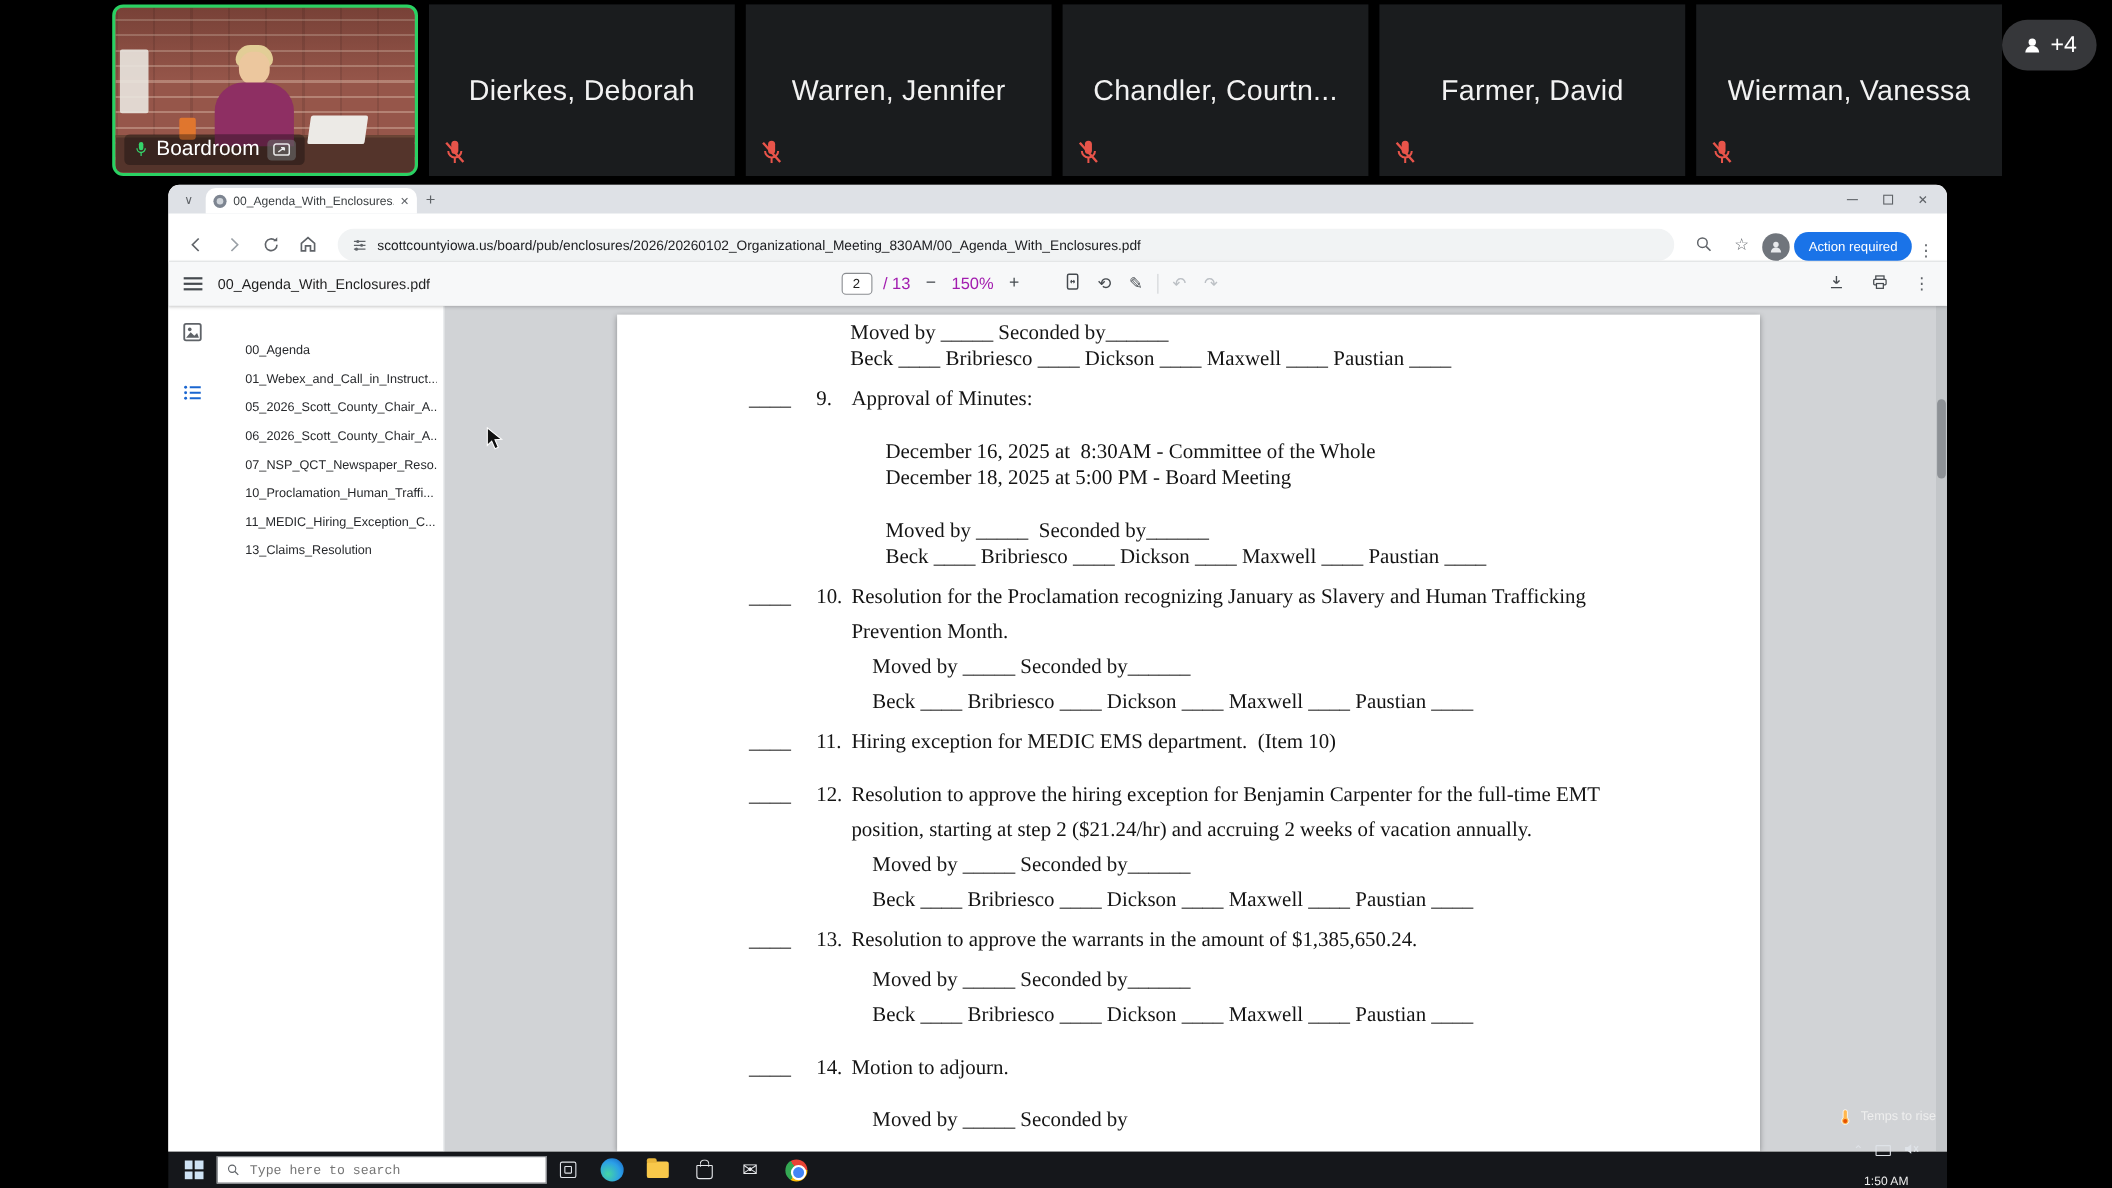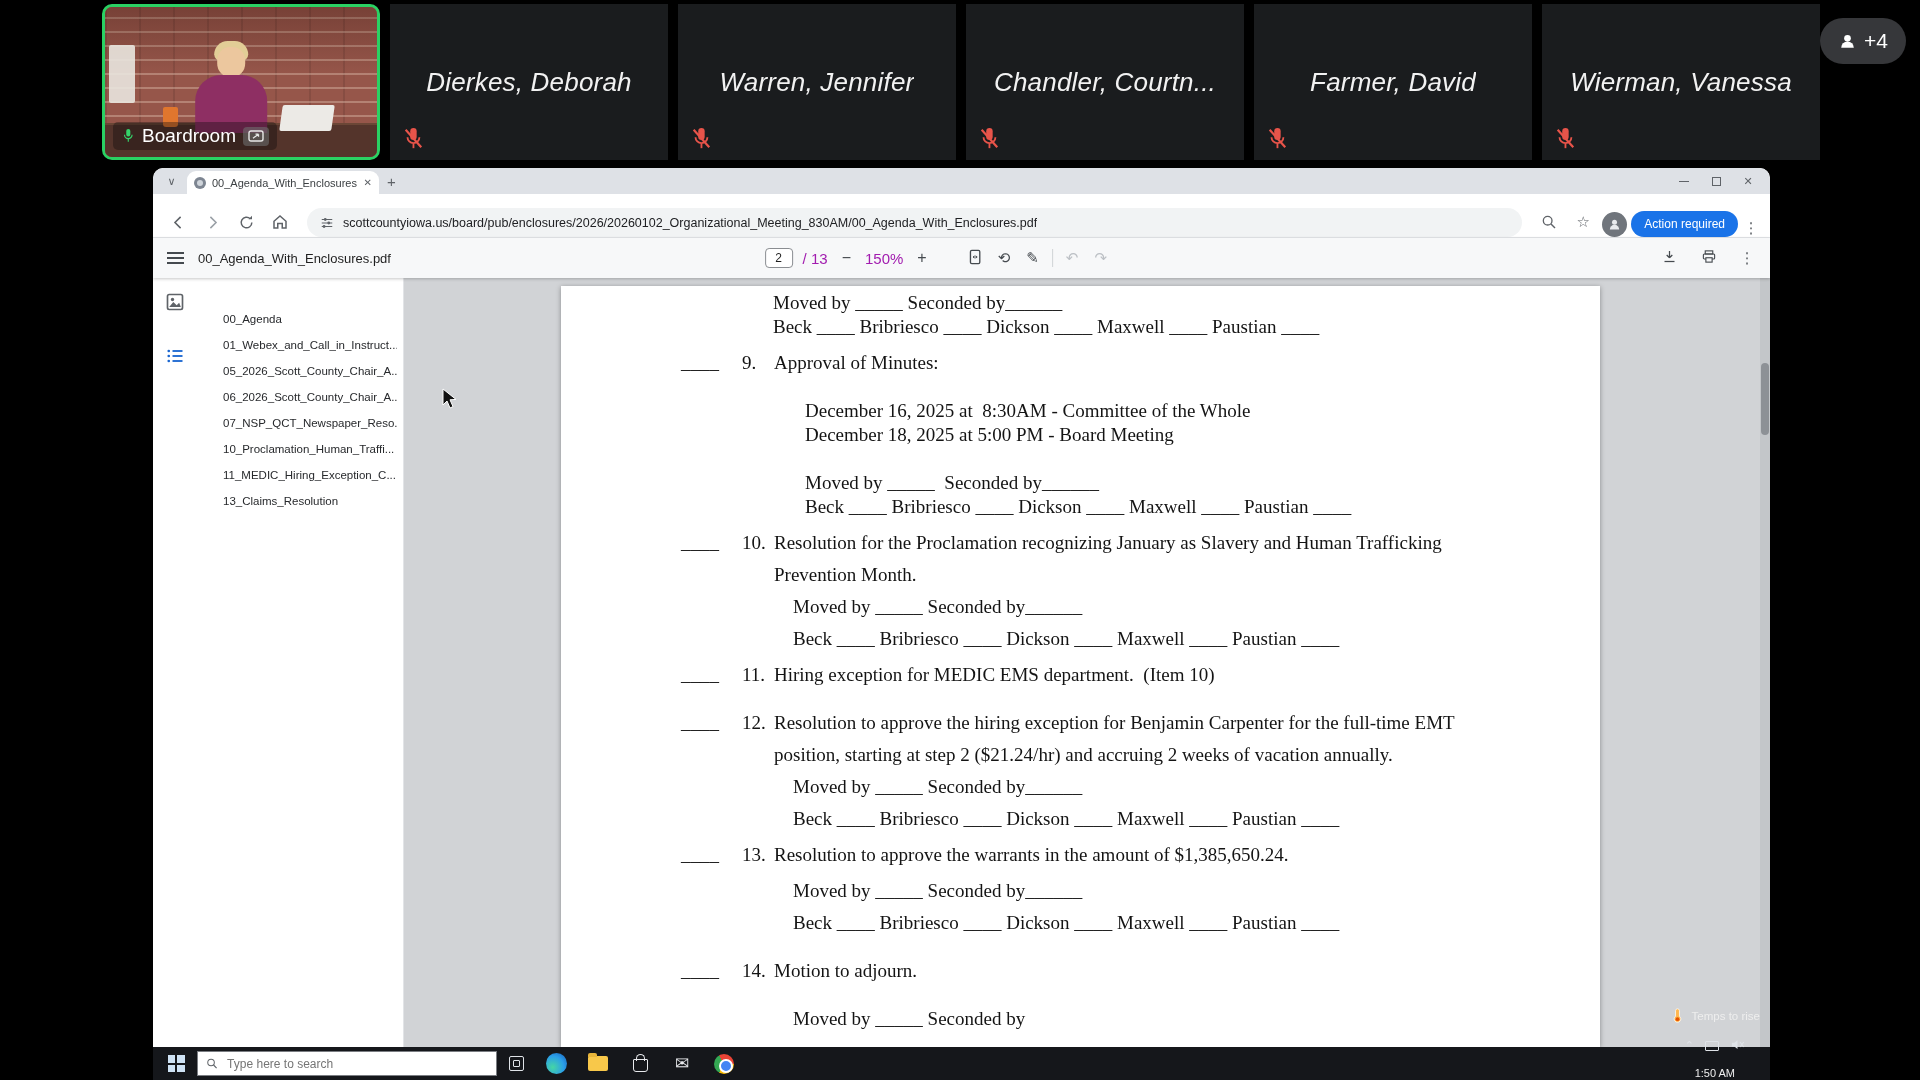--- a/index.html
+++ b/index.html
@@ -3,21 +3,21 @@
 <meta charset="utf-8">
 <style>
   html,body{margin:0;padding:0;width:1920px;height:1080px;background:#000;overflow:hidden;
     font-family:"Liberation Sans",sans-serif;}
   *{box-sizing:border-box;}
 
   
   .tiles-row{position:absolute;left:102px;top:4px;display:flex;gap:10px;height:156px;}
   .tile{width:278px;height:156px;background:#1a1c1e;position:relative;flex:none;}
   .gray-tile{display:flex;align-items:center;justify-content:center;}
-  .pname{color:#f2f2f2;font-size:26px;letter-spacing:.2px;white-space:nowrap;overflow:hidden;text-overflow:ellipsis;max-width:260px;font-style:italic;}
+  .pname{color:#f2f2f2;font-size:26px;letter-spacing:.2px;white-space:nowrap;overflow:hidden;text-overflow:ellipsis;max-width:260px;}
   .muted-mic{position:absolute;left:12px;bottom:8px;width:22px;height:26px;}
   .video-tile{border:3px solid #2ad163;border-radius:10px;overflow:hidden;background:#96564a;}
   .scene{position:absolute;inset:0;
     background-color:#96564a;
     background-image:
       linear-gradient(rgba(40,10,5,.28),rgba(0,0,0,0) 45%),
       repeating-linear-gradient(0deg, rgba(0,0,0,0) 0 12px, rgba(226,196,178,.4) 12px 14px),
       repeating-linear-gradient(90deg, rgba(0,0,0,.10) 0 2px, rgba(0,0,0,0) 2px 34px);}
   .whiteboard{position:absolute;left:4px;top:38px;width:26px;height:58px;background:#e9e6df;border-radius:2px;opacity:.9;}
   .desk{position:absolute;left:0;right:0;bottom:0;height:34px;background:#54342b;border-top:2px solid #6b4636;}
@@ -98,21 +98,21 @@
   .g8{margin-top:8px;}.g12{margin-top:12px;}.g24{margin-top:24px;}
   .pdf-scrollbar{position:absolute;right:0;top:0;bottom:0;width:10px;background:#c3c6c9;}
   .pdf-thumb{position:absolute;left:1px;right:1px;top:85px;height:72px;background:#8d9196;border-radius:4px;}
 
   
   .taskbar{position:absolute;left:0;bottom:0;width:1617px;height:33px;background:#15171b;display:flex;align-items:center;padding-left:6px;}
   .tb-btn{height:33px;display:flex;align-items:center;justify-content:center;flex:none;}
   .winlogo{width:17px;height:17px;display:grid;grid-template-columns:1fr 1fr;grid-template-rows:1fr 1fr;gap:2px;}
   .winlogo span{background:#cfe3f5;}
   .searchbox{width:300px;height:25px;background:#fff;border:1px solid #7a7d82;display:flex;align-items:center;gap:7px;padding:0 8px;margin-left:4px;flex:none;}
-  .searchbox input{border:none;outline:none;font-size:12px;color:#701a75;width:100%;font-family:Liberation Sans, sans-serif;background:transparent;}
+  .searchbox input{border:none;outline:none;font-size:12px;color:#701a75;width:100%;font-family:Liberation Mono, monospace;background:transparent;}
   .taskview{width:15px;height:15px;border:1.6px solid #dfe3e8;border-radius:2px;position:relative;}
   .taskview::after{content:"";position:absolute;left:3px;top:3px;right:3px;bottom:3px;border:1.2px solid #dfe3e8;border-radius:1px;}
   .appbtn{width:42px;}
   .edge-ic{width:21px;height:21px;border-radius:50%;background:radial-gradient(circle at 32% 68%,#45d6a4,#2b9fe8 55%,#1559b7);}
   .folder-ic{width:20px;height:15px;background:#f8c84a;border-radius:2px;position:relative;}
   .folder-ic::before{content:"";position:absolute;left:0;top:-3px;width:9px;height:4px;background:#e8b53a;border-radius:2px 2px 0 0;}
   .bag-ic{width:15px;height:13px;border:1.8px solid #e8eaed;border-radius:1px 1px 3px 3px;position:relative;margin-top:4px;}
   .bag-ic::before{content:"";position:absolute;left:2px;top:-6px;width:7px;height:6px;border:1.8px solid #e8eaed;border-bottom:none;border-radius:5px 5px 0 0;}
   .mail-ic{color:#e8eaed;font-size:17px;}
   .chrome-ic{width:20px;height:20px;border-radius:50%;position:relative;

